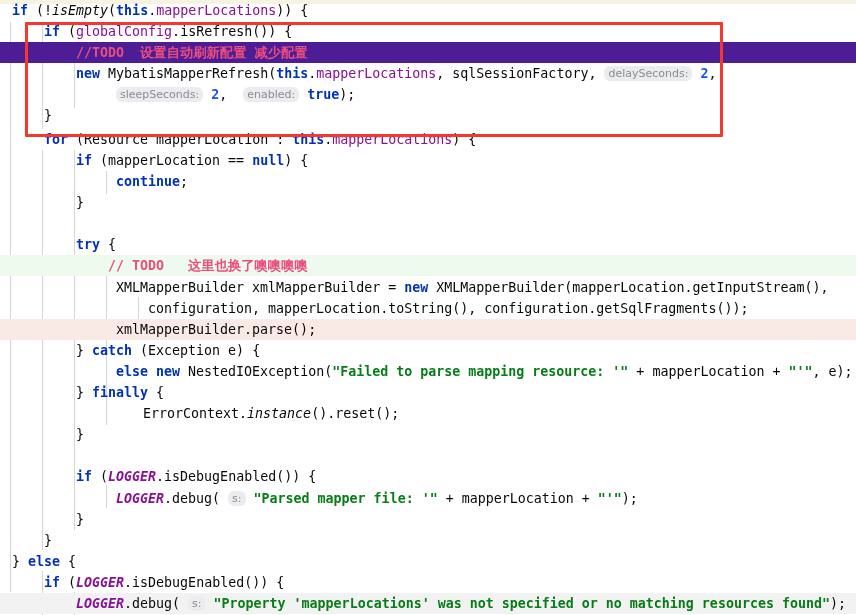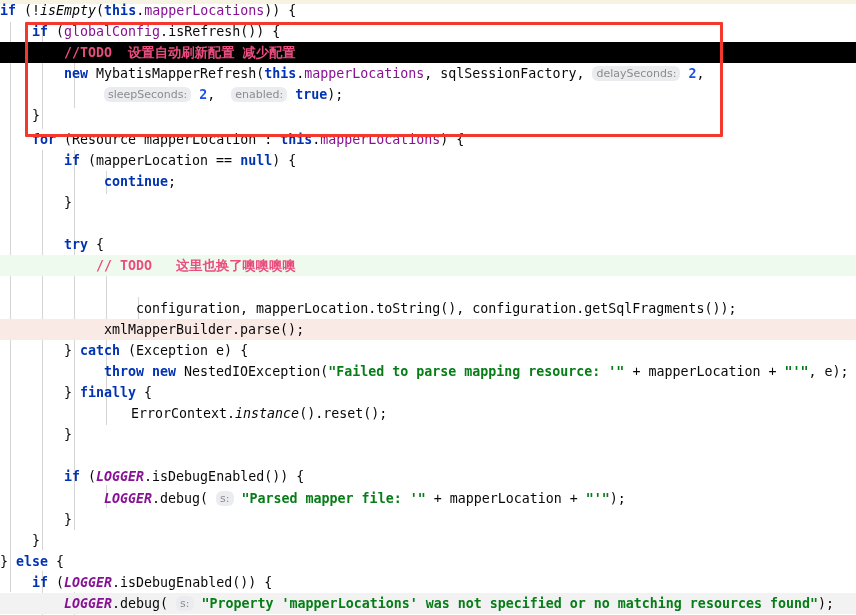--- a/index.html
+++ b/index.html
@@ -22,21 +22,21 @@
   }
   
   .line{
     position:absolute;left:0;width:856px;height:21px;
     white-space:pre;
     font-size:13.3px;
     line-height:21px;
     color:#080808;
     letter-spacing:0px;
   }
-  .line .txt{position:absolute;left:0;top:0;white-space:pre;}
+  .line .txt{position:absolute;left:0;top:0;white-space:pre;padding-left:12px;}
   
   .hl-pink{background:#faeae6;}
   .hl-green{background:#effaef;}
   .hl-sel{background:#f2f2f2;}
   
   .guide{
     position:absolute;width:1px;background:#d5d5d5;
   }
   
   .redbox{
@@ -89,21 +89,21 @@
   <div class="guide" style="left: 138px; top: 297px; height: 23px; background: rgb(213, 213, 213);"></div>
 
   <div class="line" style="top:0px;">
     <span class="txt"><span class="kw">if</span><span class="plain"> (!</span><span class="mthi">isEmpty</span><span class="plain">(</span><span class="kw">this</span><span class="plain">.</span><span class="fld">mapperLocations</span><span class="plain">)) {</span></span>
   </div>
 
   <div class="line" style="top:21px;">
     <span class="txt" style="left:32px;"><span class="kw">if</span><span class="plain"> (</span><span class="fld">globalConfig</span><span class="plain">.</span><span class="mth">isRefresh</span><span class="plain">()) {</span></span>
   </div>
 
-  <div class="line hl-green" style="top: 42px; background: #000000; text-align: center;">
+  <div class="line hl-green" style="top: 42px; background: #4c1d95; text-align: center;">
     <span class="txt" style="left:64px;"><span class="todo">//TODO</span><span class="todo">  设置自动刷新配置 减少配置</span></span>
   </div>
 
   <div class="line" style="top:63px;">
     <span class="txt" style="left:64px;"><span class="kw">new</span><span class="plain"> MybatisMapperRefresh(</span><span class="kw">this</span><span class="plain">.</span><span class="fld">mapperLocations</span><span class="plain">, sqlSessionFactory, </span><span class="param-hint">delaySeconds:</span><span class="num"> 2</span><span class="plain">,</span></span>
   </div>
 
   <div class="line" style="top:84px;">
     <span class="txt" style="left:104px;"><span class="param-hint">sleepSeconds:</span><span class="num"> 2</span><span class="plain">,  </span><span class="param-hint">enabled:</span><span class="kw"> true</span><span class="plain">);</span></span>
   </div>
@@ -133,35 +133,38 @@
   </div>
 
   <div class="line hl-green" style="top: 255px; background: rgb(239, 250, 239);">
     <span class="txt" style="left:96px;"><span class="todo">// TODO</span><span class="todo">   这里也换了噢噢噢噢</span></span>
   </div>
 
   <div class="line" style="top:234px;">
     <span class="txt" style="left:64px;"><span class="kw">try</span><span class="plain"> {</span></span>
   </div>
 
+  <div class="line" style="top:277px;">
+    <span class="txt" style="left:104px;"><span class="plain">XMLMapperBuilder xmlMapperBuilder = </span><span class="kw">new</span><span class="plain"> XMLMapperBuilder(mapperLocation.getInputStream(),</span></span>
+  </div>
 
   <div class="line" style="top:298px;">
     <span class="txt" style="left:136px;"><span class="plain">configuration, mapperLocation.toString(), configuration.getSqlFragments());</span></span>
   </div>
 
   <div class="line hl-pink" style="top: 319px; background: rgb(250, 234, 230);">
     <span class="txt" style="left:104px;"><span class="plain">xmlMapperBuilder.parse();</span></span>
   </div>
 
   <div class="line" style="top:340px;">
     <span class="txt" style="left:64px;"><span class="plain">} </span><span class="kw">catch</span><span class="plain"> (Exception e) {</span></span>
   </div>
 
   <div class="line" style="top:361px;">
-    <span class="txt" style="left:104px;"><span class="kw">throw new</span><span class="plain"> NestedIOException(</span><span class="str">"Failed to parse mapping resource: '"</span><span class="plain"> + mapperLocation + </span><span class="str">"'"</span><span class="plain">, e);</span></span>
+    <span class="txt" style="left:104px;"><span class="kw">else new</span><span class="plain"> NestedIOException(</span><span class="str">"Failed to parse mapping resource: '"</span><span class="plain"> + mapperLocation + </span><span class="str">"'"</span><span class="plain">, e);</span></span>
   </div>
 
   <div class="line" style="top:382px;">
     <span class="txt" style="left:64px;"><span class="plain">} </span><span class="kw">finally</span><span class="plain"> {</span></span>
   </div>
 
   <div class="line" style="top:403px;">
     <span class="txt" style="left:104px;margin-left:27px;"><span class="plain">ErrorContext.</span><span class="mthi">instance</span><span class="plain">().reset();</span></span>
   </div>
 

